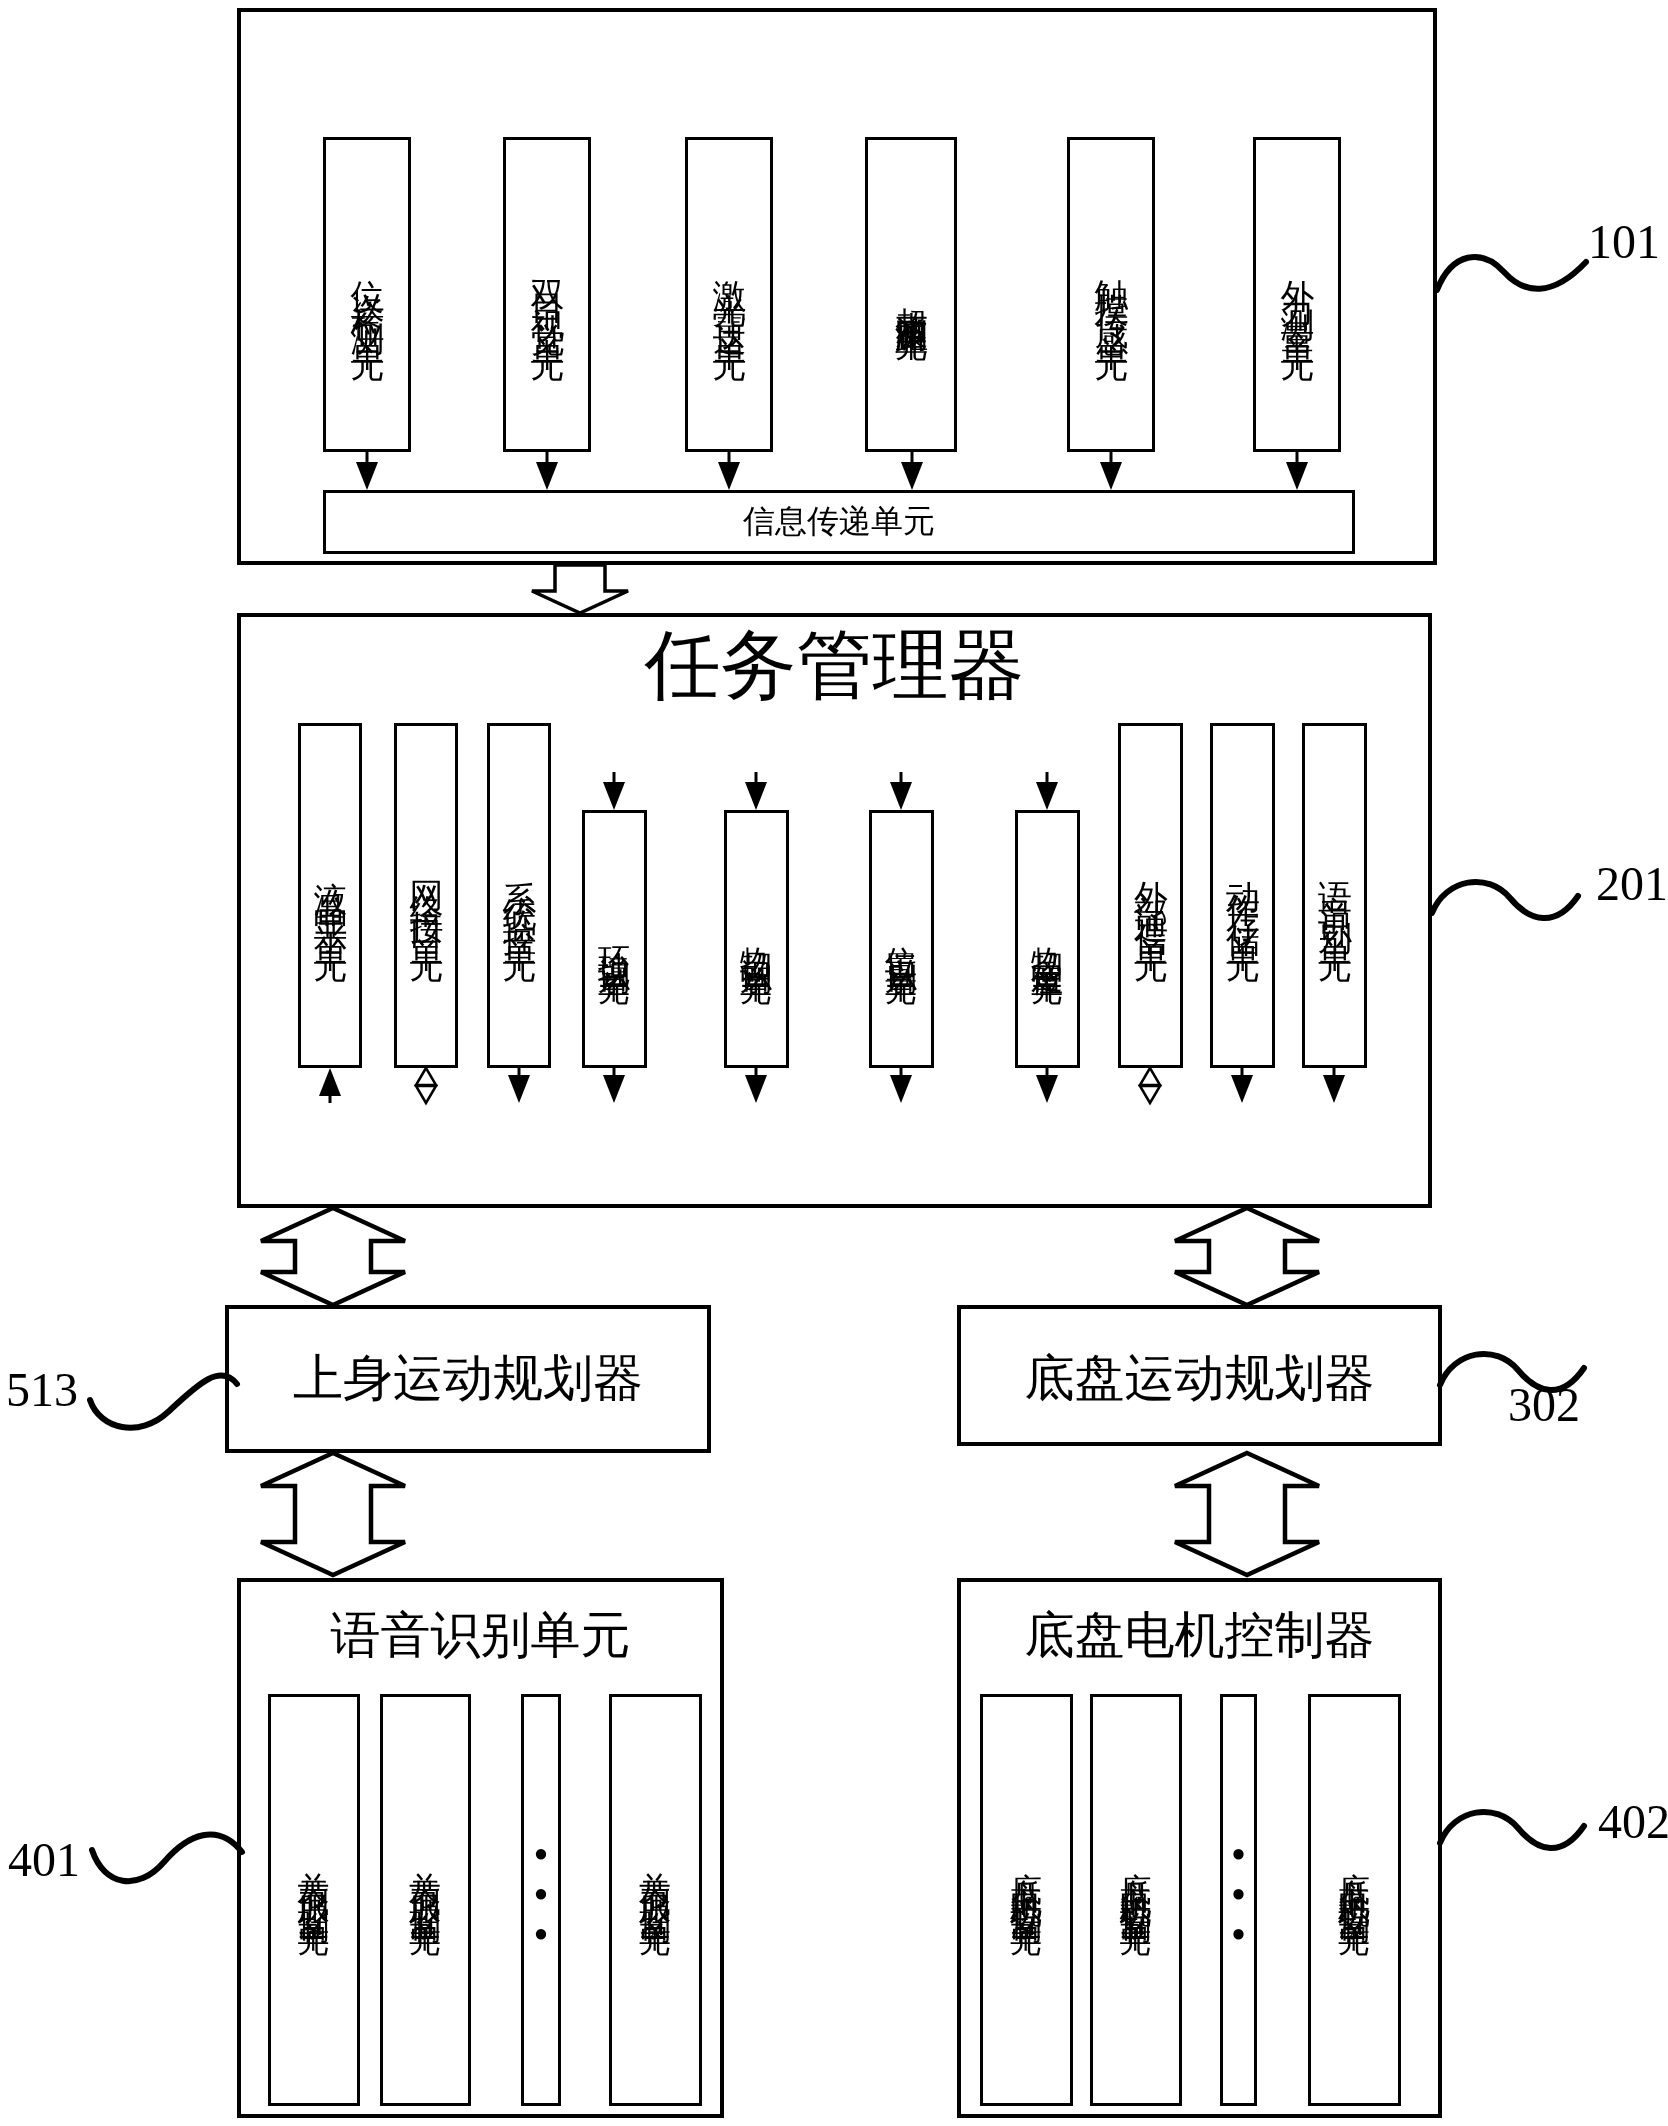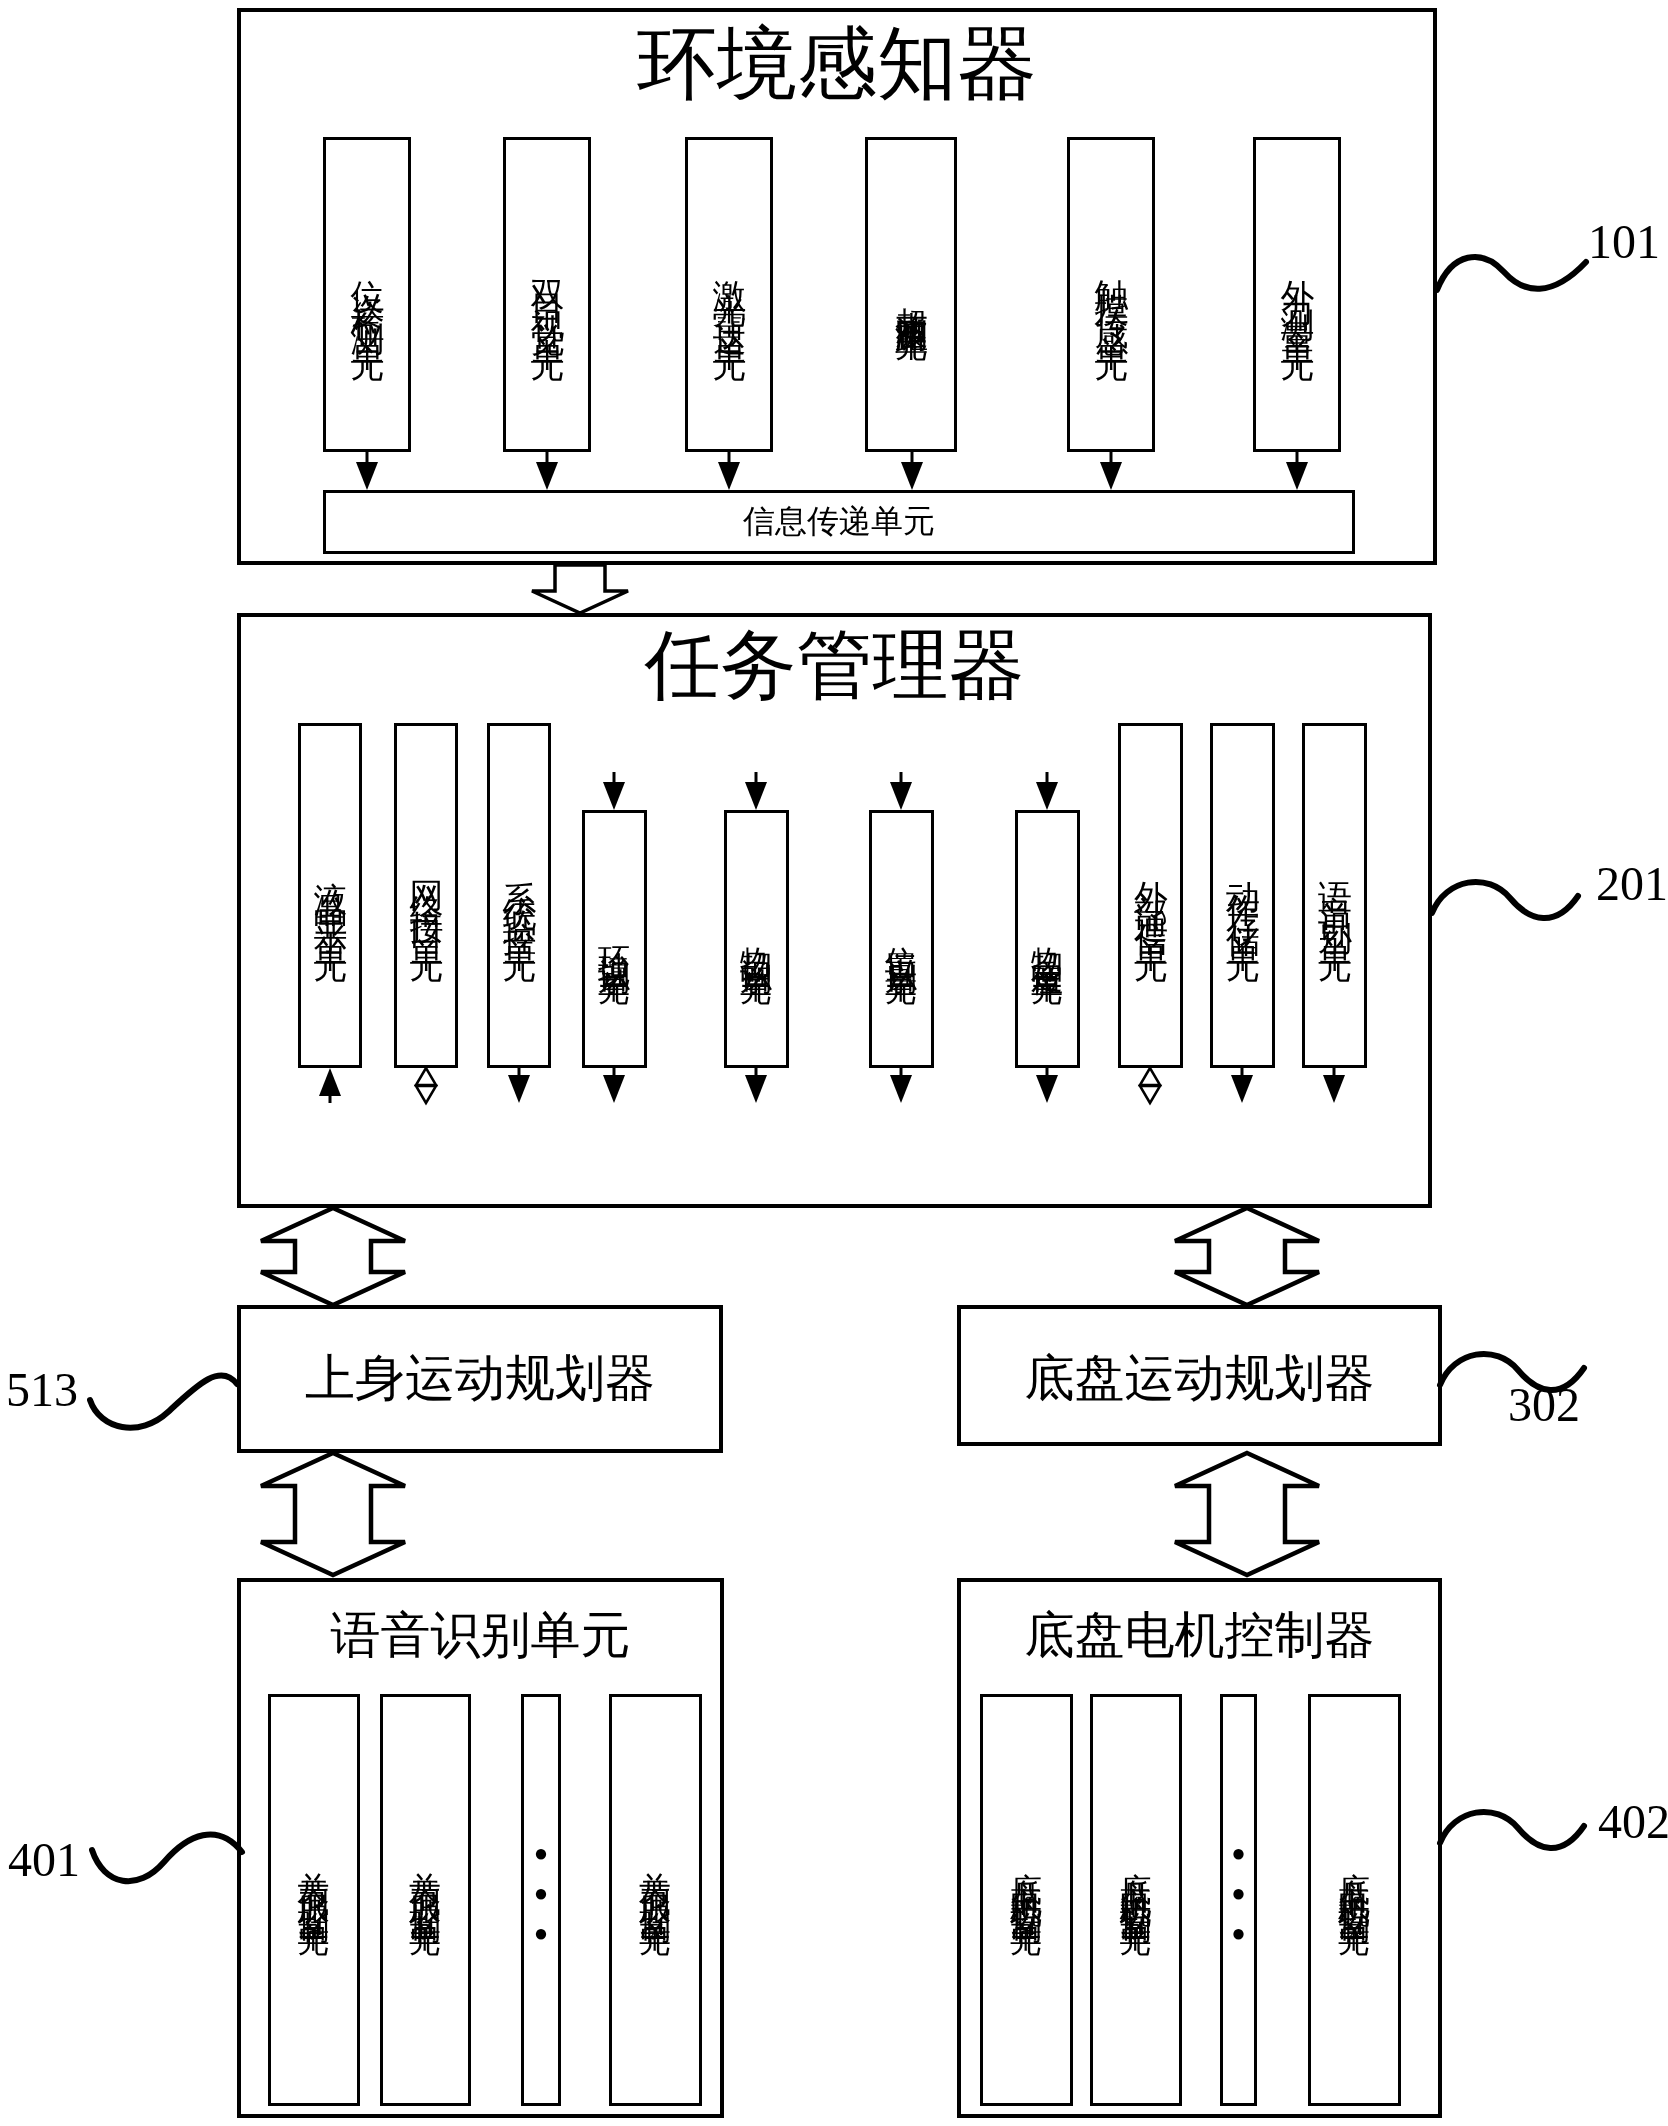--- a/index.html
+++ b/index.html
@@ -23,21 +23,20 @@
   .ref{position:absolute;font-size:48px;line-height:1;}
   svg.overlay{position:absolute;left:0;top:0;pointer-events:none;}
   .arr{stroke:#000;}
 </style>
 </head>
 <body>
 
 <div class="canvas">
 
   <div class="box" style="left:237px;top:8px;width:1200px;height:557px;"></div>
-  <div class="big-title" style="left:237px;top:22px;width:1200px;position:absolute;">环境感知器</div>
 
   <div class="unit tall" style="left:323px;top:137px;width:88px;height:315px;">
     <span class="vtxt">位姿检测单元</span>
     </div>
   <div class="unit tall" style="left:503px;top:137px;width:88px;height:315px;">
     <span class="vtxt">双目视觉单元</span>
     </div>
   <div class="unit tall" style="left:685px;top:137px;width:88px;height:315px;">
     <span class="vtxt">激光雷达单元</span>
     </div>
@@ -86,21 +85,21 @@
     <span class="vtxt">外部通信单元</span>
     </div>
   <div class="unit tall" style="left:1210px;top:723px;width:65px;height:345px;">
     <span class="vtxt">动作存储单元</span>
     </div>
   <div class="unit tall" style="left:1302px;top:723px;width:65px;height:345px;">
     <span class="vtxt">语音识别单元</span>
     </div>
 
 
-  <div class="box" style="left:237px;top:1305px;width:486px;height:148px;">
+  <div class="box" style="left:225px;top:1305px;width:486px;height:148px;">
     <div class="sub-title" style="top:42px;">上身运动规划器</div>
     </div>
   <div class="box" style="left:957px;top:1305px;width:485px;height:141px;">
     <div class="sub-title" style="top:42px;">底盘运动规划器</div>
     </div>
 
   <div class="box" style="left:237px;top:1578px;width:487px;height:540px;">
     <div class="sub-title" style="top:26px;">语音识别单元</div>
     </div>
   <div class="unit ctrl" style="left:268px;top:1694px;width:92px;height:412px;">

